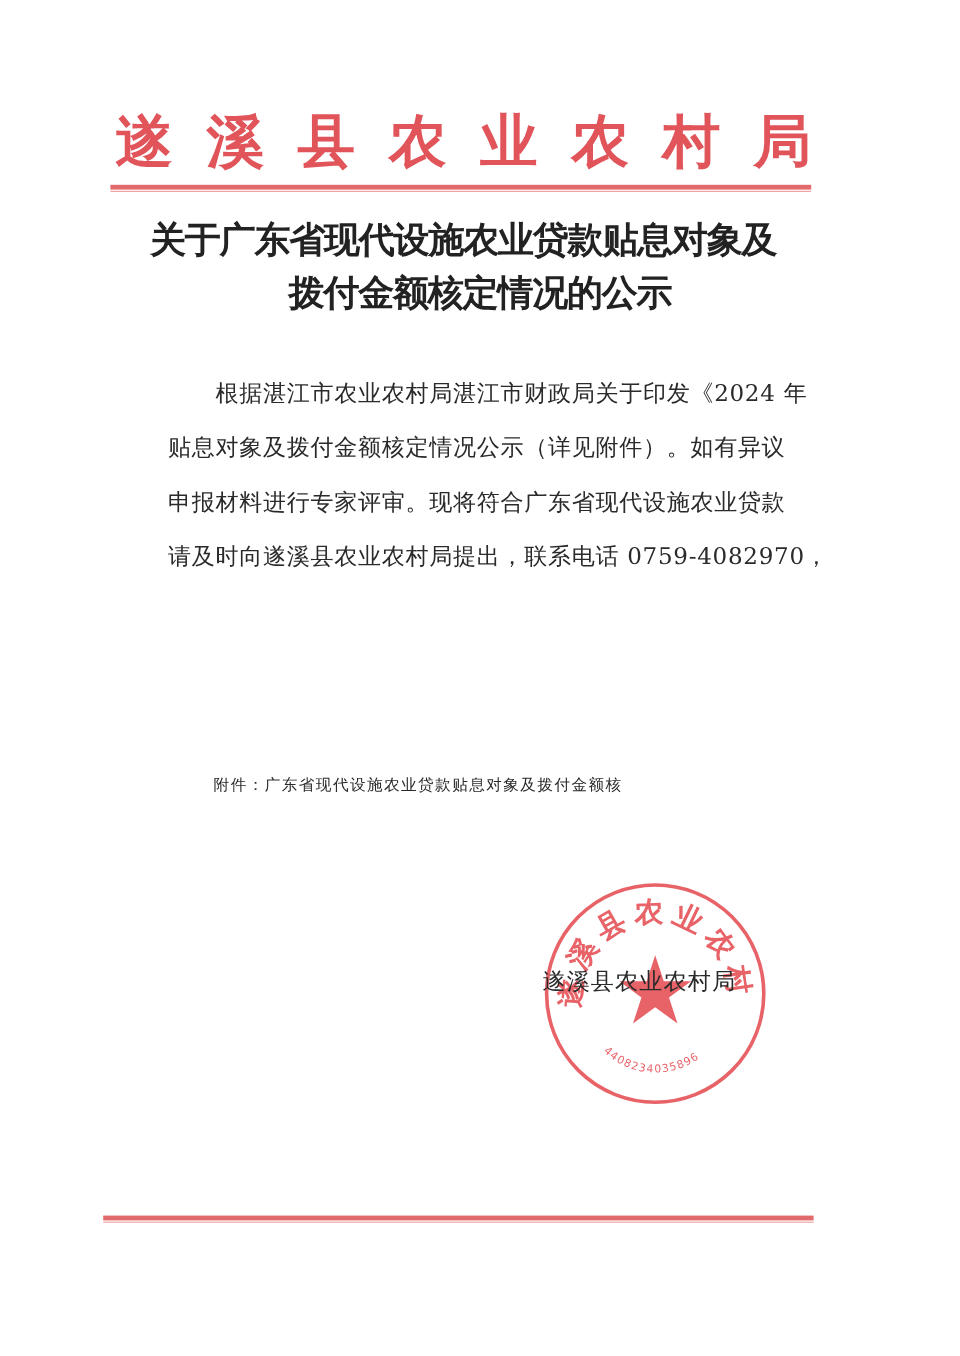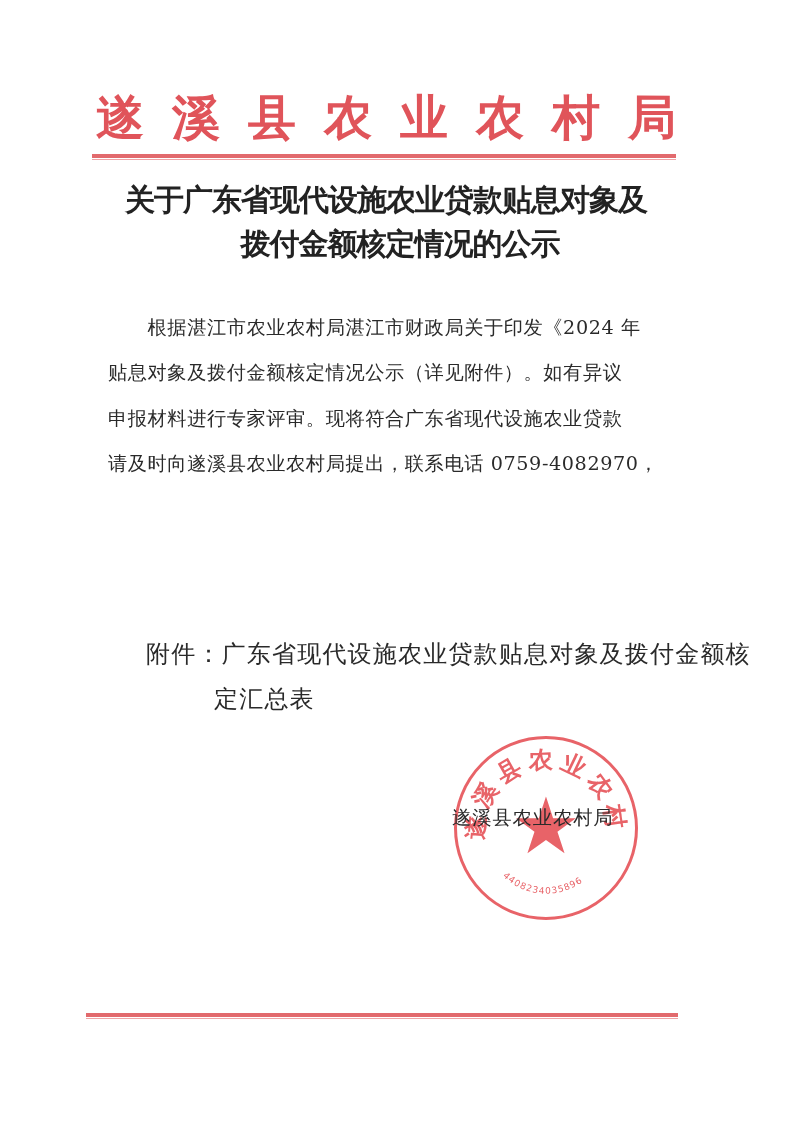--- a/index.html
+++ b/index.html
@@ -14,22 +14,22 @@
   .redline.top2 { left: 92px; top: 159px; width: 584px; height: 1px; background:#f0a3a5; }
   .redline.bottom { left: 86px; top: 1013px; width: 592px; height: 4px; }
   .redline.bottom2 { left: 86px; top: 1018px; width: 592px; height: 1px; background:#f0a3a5; }
   .title { position: absolute; left: 0; width: 800px; text-align: center;
            font-size: 30px; font-weight: bold; font-family: "DejaVu Sans", sans-serif;
            letter-spacing: -1px; color: #222; }
   .title.l1 { top: 180px; left: -14px; }
   .title.l2 { top: 224px; }
   .body-text { position: absolute; left: 108px; width: 580px; font-size: 19.2px;
                line-height: 45.3px; letter-spacing: 0.6px; color: #2a2a2a; }
-  .line { white-space: nowrap; display: block; }
-  .attach { position: absolute; left: 146px; top: 632px; font-size: 24px;
+  .line { white-space: nowrap; display: block; margin-left: 32px; }
+  .attach { position: absolute; left: 146px; top: 632px; font-size: 13px;
             line-height: 45px; color: #2a2a2a; letter-spacing: 1.2px; }
   .attach .indent { padding-left: 68px; display: block; }
   .stamp { position: absolute; left: 454px; top: 736px; width: 178px; height: 178px;
            border-radius: 50%; border: 3px solid #e4484e; opacity: 0.85; }
   .stamp .star { position: absolute; left: 50%; top: 50%; transform: translate(-50%,-52%);
                  color: #e4484e; font-size: 78px; line-height: 1; }
   .stamp .ring { position: absolute; inset: 0; }
   .signature { position: absolute; left: 452px; top: 796px; font-size: 19.2px;
                line-height: 44px; color: #2a2a2a; letter-spacing: 1px; }
 </style>
@@ -54,21 +54,20 @@
 
 <div class="body-text" style="top: 305px;">
   <span class="line">　　根据湛江市农业农村局湛江市财政局关于印发《2024 年</span>
   <span class="line">贴息对象及拨付金额核定情况公示（详见附件）。如有异议</span>
   <span class="line">申报材料进行专家评审。现将符合广东省现代设施农业贷款</span>
   <span class="line">请及时向遂溪县农业农村局提出，联系电话 0759-4082970，</span>
 </div>
 
 <div class="attach">
   <span class="line">附件：广东省现代设施农业贷款贴息对象及拨付金额核</span>
-  <span class="indent">定汇总表</span>
 </div>
 
 <div class="stamp">
   <svg class="ring" viewBox="0 0 178 178" width="178" height="178">
     <defs>
       <path id="arcTop" d="M 30 110 A 62 62 0 1 1 148 110"></path>
       <path id="arcBottom" d="M 38 128 A 62 62 0 0 0 140 128"></path>
     </defs>
     <text fill="#e4484e" font-size="24" font-weight="bold" font-family="DejaVu Serif, serif" letter-spacing="6">
       <textPath href="#arcTop" startOffset="4%">遂溪县农业农村局</textPath>

